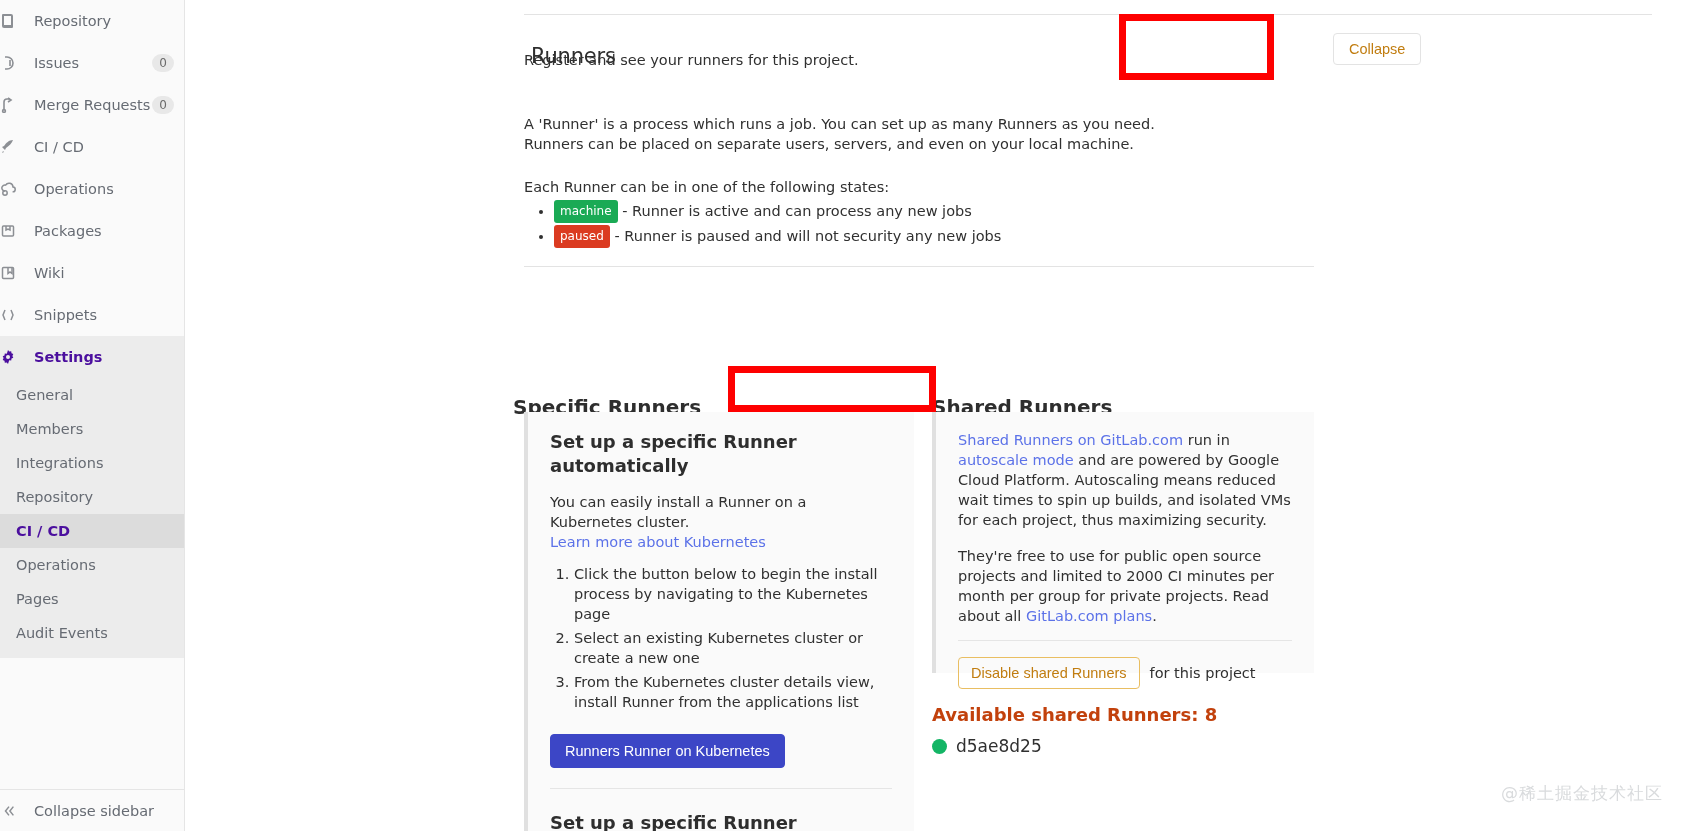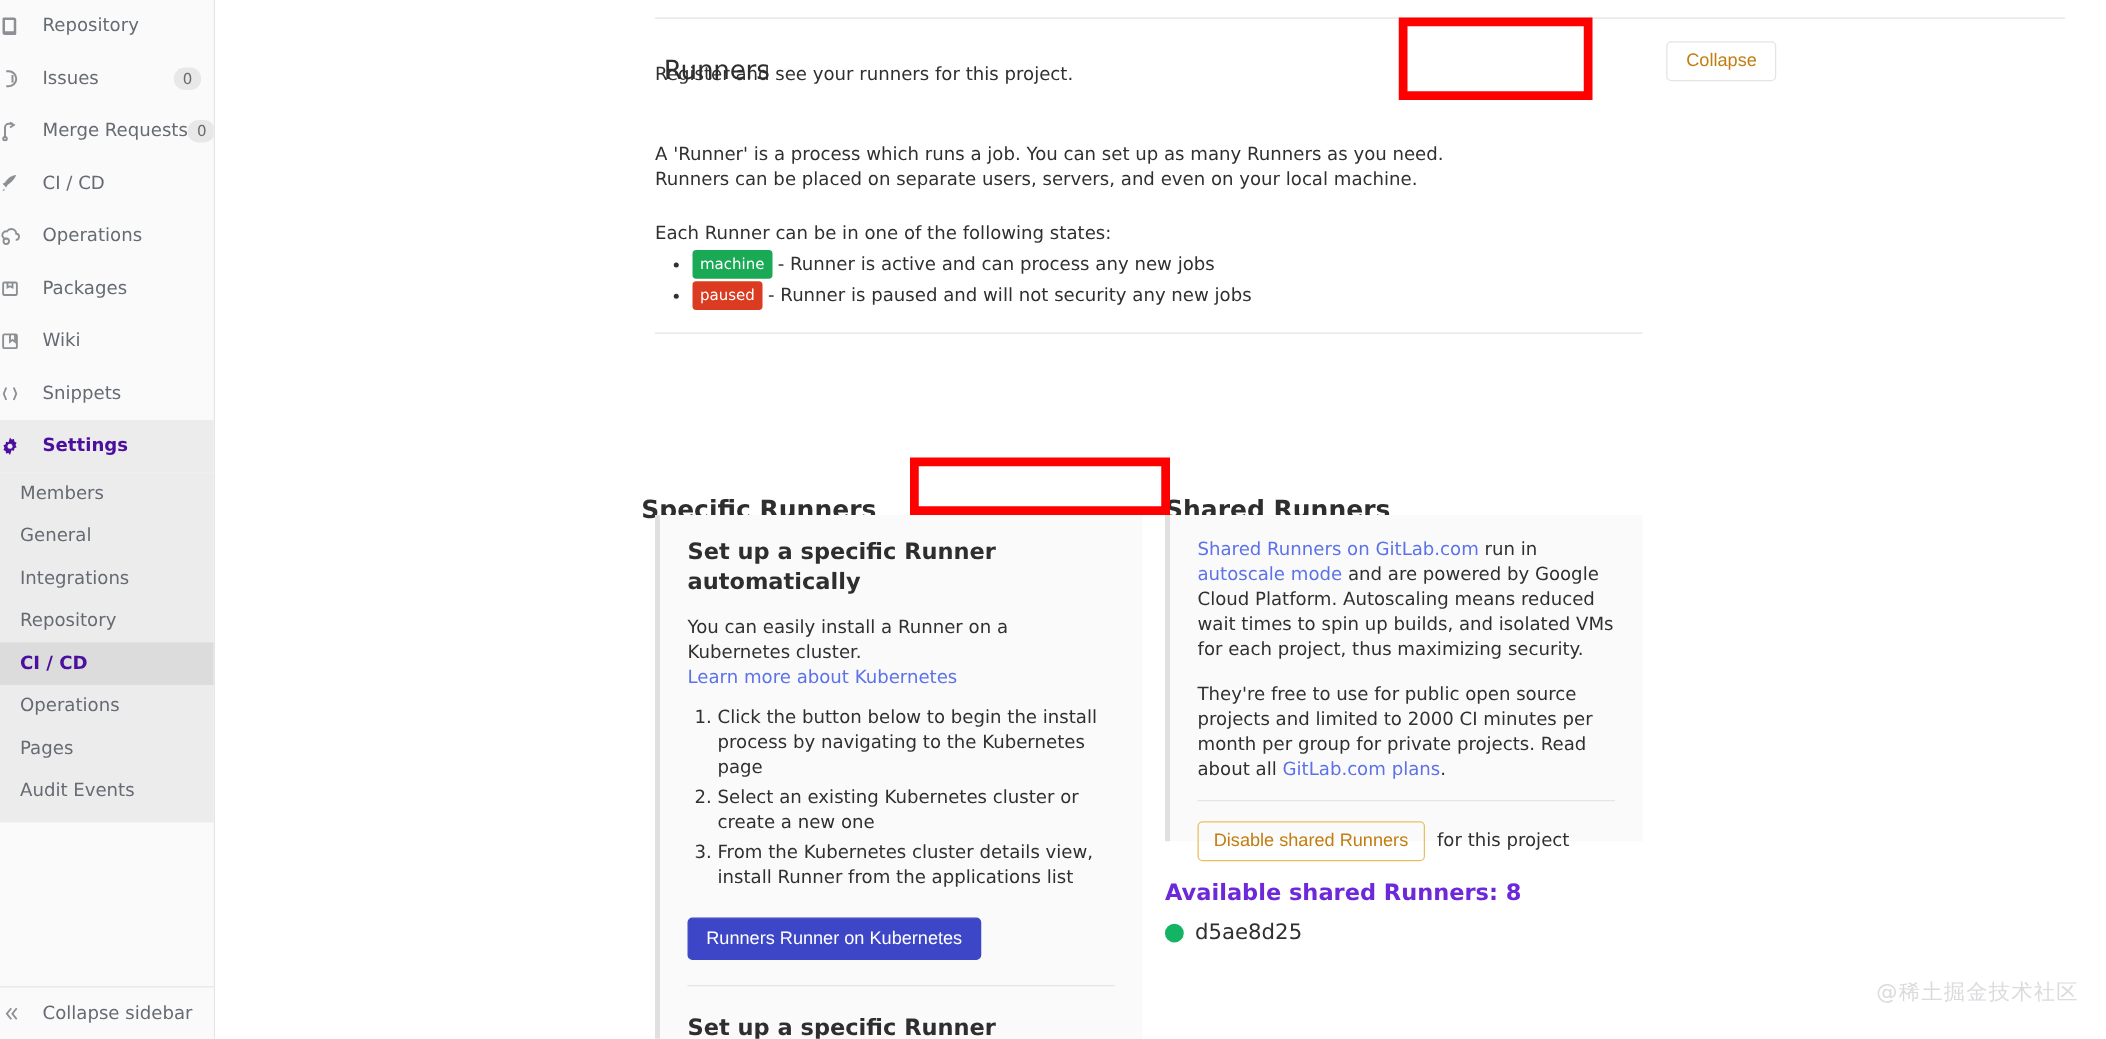--- a/index.html
+++ b/index.html
@@ -7,21 +7,21 @@
     margin: 0; padding: 0;
     width: 1685px; height: 831px;
     overflow: hidden;
     background: #fff;
     font-family: "DejaVu Sans", "Liberation Sans", sans-serif;
   }
   #root { position: relative; width: 1685px; height: 831px; background: #fff; }
 
   
   #sidebar {
-    position: absolute; left: 0; top: 0; width: 172px; height: 831px;
+    position: absolute; left: 0; top: 0; width: 185px; height: 831px;
     background: #fafafa;
     border-right: 1px solid #e5e5e5;
     overflow: hidden;
   }
   .nav-item {
     position: relative;
     display: flex; align-items: center;
     height: 42px;
     padding-left: 0px;
     color: #666b73;
@@ -179,21 +179,21 @@
   .annot {
     position: absolute;
     border: 7px solid #fe0000;
     pointer-events: none;
   }
   #annot-collapse { left: 1119px; top: 14px; width: 155px; height: 66px; }
   #annot-shared   { left: 728px;  top: 366px; width: 208px; height: 46px; }
 
   #avail-head {
     position: absolute; left: 747px; top: 686px;
-    font-size: 18px; font-weight: bold; color: #6d28d9;
+    font-size: 18px; font-weight: bold; color: #c2410c;
   }
   #runner-row {
     position: absolute; left: 747px; top: 736px;
     display: flex; align-items: center;
     font-size: 17px; color: #303030;
   }
   .dot { width: 15px; height: 15px; border-radius: 50%; background: #13b565; margin-right: 9px; }
 
   #watermark {
     position: absolute; right: 22px; bottom: 26px;
@@ -296,24 +296,24 @@
         <svg width="16" height="16" viewBox="0 0 16 16" fill="currentColor">
             <path d="M8 1l1.2 1.6 2-.4.3 2 1.8.9-.9 1.8.9 1.8-1.8.9-.3 2-2-.4L8 15l-1.2-1.6-2 .4-.3-2-1.8-.9.9-1.8-.9-1.8 1.8-.9.3-2 2 .4z"></path>
             <circle cx="8" cy="8" r="2" fill="#ececec"></circle>
           </svg>
       </span>
       <span class="lbl">Settings</span>
     </div>
 
     <div id="subnav">
       <div class="sub-item">
+          <span>General</span>
+        </div>
+      <div class="sub-item">
           <span>Members</span>
-        </div>
-      <div class="sub-item">
-          <span>General</span>
         </div>
       <div class="sub-item">
           <span>Integrations</span>
         </div>
       <div class="sub-item">
           <span>Repository</span>
         </div>
       <div class="sub-item active">
           <span>CI / CD</span>
         </div>

